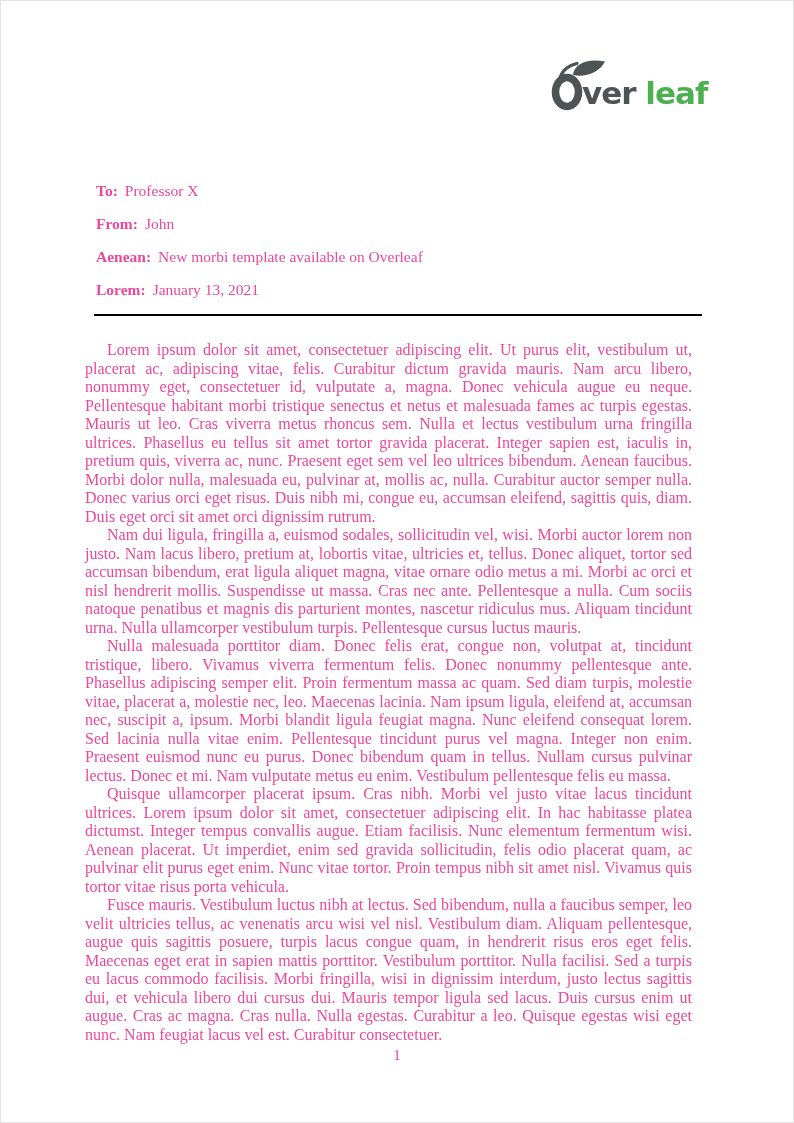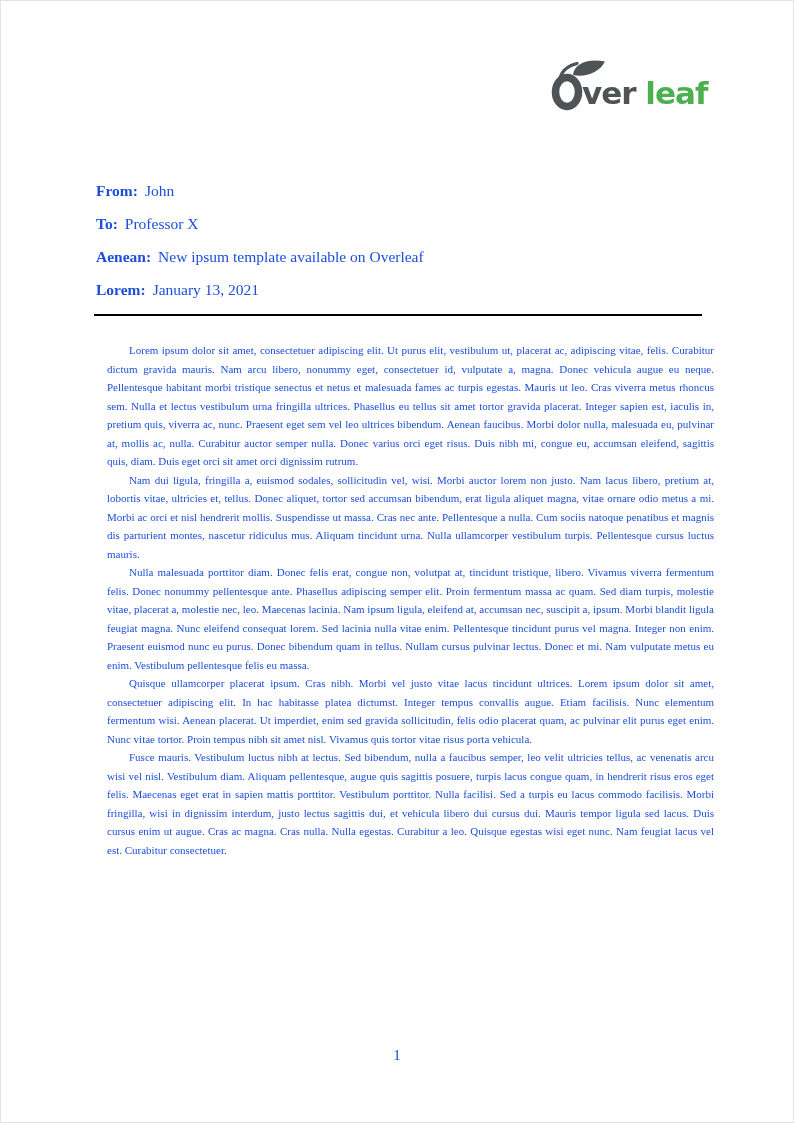--- a/index.html
+++ b/index.html
@@ -5,21 +5,21 @@
   * { margin: 0; padding: 0; box-sizing: border-box; }
   html, body { background: #ffffff; }
   .page {
     position: relative;
     width: 794px;
     height: 1123px;
     background: #ffffff;
     border: 1px solid #e4e4e4;
     overflow: hidden;
     font-family: "Liberation Serif", "DejaVu Serif", serif;
-    color: #1d4ed8;
+    color: #ec4899;
   }
 
   
   .logo {
     position: absolute;
     top: 58px;
     right: 82px;
     width: 160px;
     height: 52px;
   }
@@ -49,23 +49,23 @@
     left: 93px;
     width: 608px;
     height: 2px;
     background: #000000;
   }
 
   
   .body-text {
     position: absolute;
     top: 340px;
-    left: 106px;
+    left: 84px;
     width: 607px;
-    font-size: 11px;
+    font-size: 16px;
     line-height: 18.5px;
     text-align: justify;
   }
   .body-text p { text-indent: 22px; margin: 0; }
 
   
   .page-number {
     position: absolute;
     top: 1046px;
     left: 0;
@@ -89,27 +89,27 @@
       <path d="M 22 16 C 23 5, 36 -1, 54 2.5 C 49 13, 34 19, 22 16 Z" fill="#4e5355"></path>
       <text x="31" y="45">
         <tspan fill="#4e5355">ver</tspan>
         <tspan fill="#4caf50">leaf</tspan>
       </text>
     </svg>
   </div>
 
   <div class="memo">
     <div class="memo-row">
+      <span class="memo-label">To:</span><span>Professor X</span>
+    </div>
+    <div class="memo-row">
       <span class="memo-label">From:</span><span>John</span>
     </div>
     <div class="memo-row">
-      <span class="memo-label">To:</span><span>Professor X</span>
-    </div>
-    <div class="memo-row">
-      <span class="memo-label">Aenean:</span><span>New ipsum template available on Overleaf</span>
+      <span class="memo-label">Aenean:</span><span>New morbi template available on Overleaf</span>
     </div>
     <div class="memo-row">
       <span class="memo-label">Lorem:</span><span>January 13, 2021</span>
     </div>
   </div>
 
   <div class="rule"></div>
 
   <div class="body-text">
     <p>Lorem ipsum dolor sit amet, consectetuer adipiscing elit. Ut purus elit, vestibulum ut, placerat ac, adipiscing vitae, felis. Curabitur dictum gravida mauris. Nam arcu libero, nonummy eget, consectetuer id, vulputate a, magna. Donec vehicula augue eu neque. Pellentesque habitant morbi tristique senectus et netus et malesuada fames ac turpis egestas. Mauris ut leo. Cras viverra metus rhoncus sem. Nulla et lectus vestibulum urna fringilla ultrices. Phasellus eu tellus sit amet tortor gravida placerat. Integer sapien est, iaculis in, pretium quis, viverra ac, nunc. Praesent eget sem vel leo ultrices bibendum. Aenean faucibus. Morbi dolor nulla, malesuada eu, pulvinar at, mollis ac, nulla. Curabitur auctor semper nulla. Donec varius orci eget risus. Duis nibh mi, congue eu, accumsan eleifend, sagittis quis, diam. Duis eget orci sit amet orci dignissim rutrum.</p>

